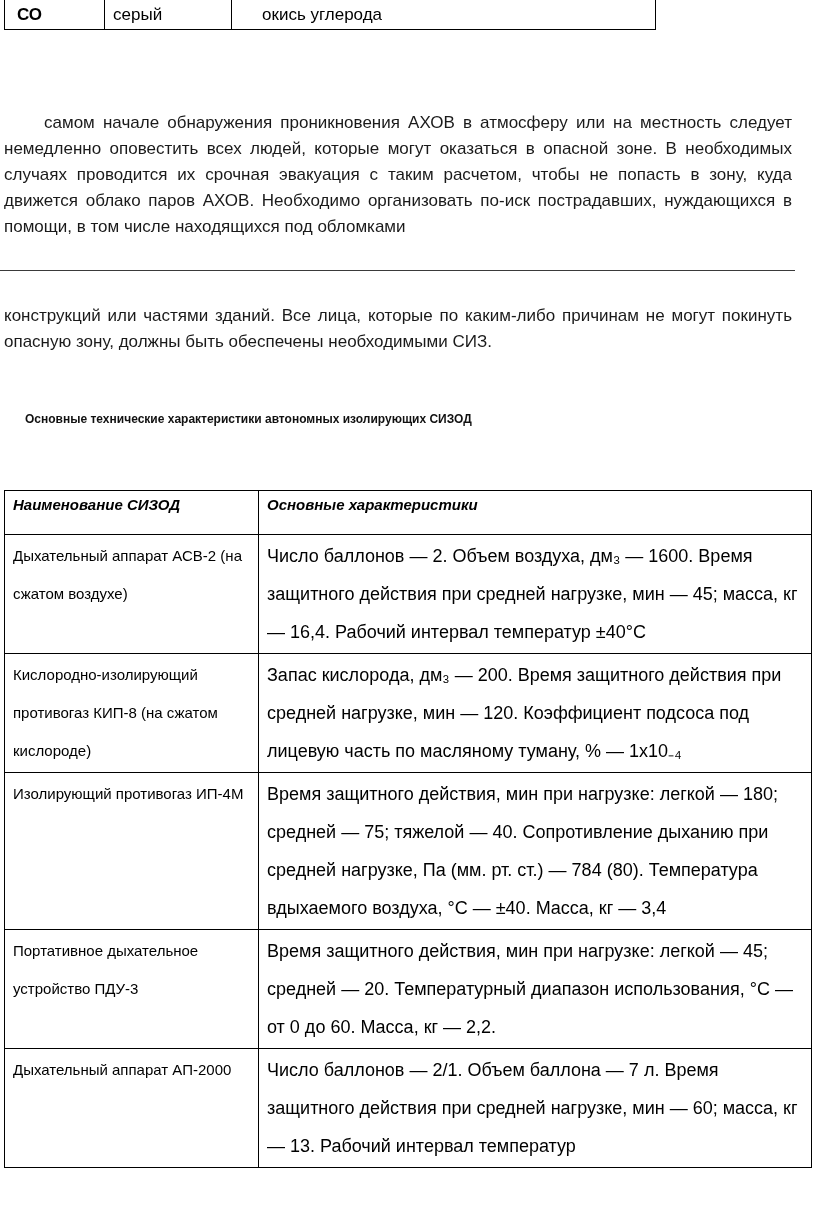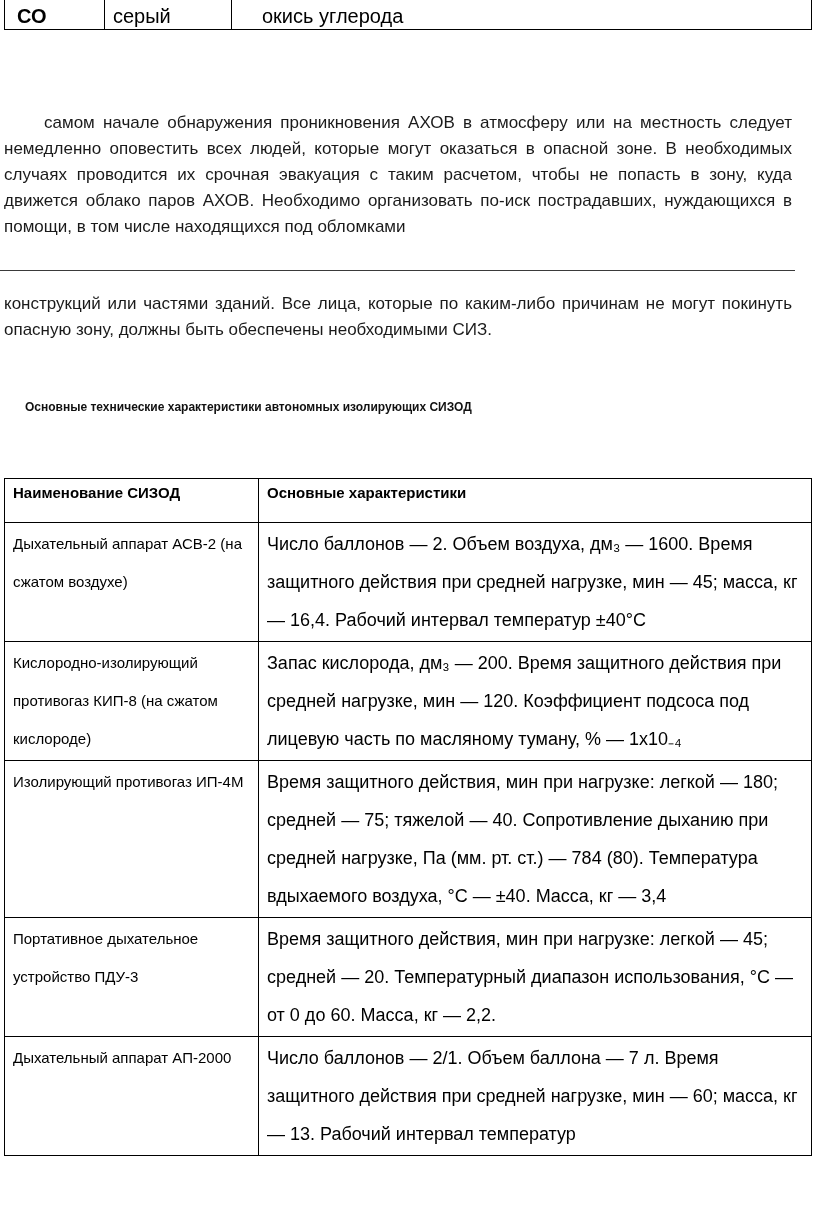--- a/index.html
+++ b/index.html
@@ -10,26 +10,26 @@
     overflow: hidden;
     position: relative;
     font-family: "Liberation Sans", sans-serif;
     color: #000000;
   }
 
   
   .top-table {
     display: flex;
     margin-left: 4px;
-    width: 808px;
+    width: 652px;
     height: 30px;
     border-left: 1px solid #000;
     border-right: 1px solid #000;
     border-bottom: 1px solid #000;
-    font-size: 20px;
+    font-size: 17px;
   }
   .top-table .tcell { padding-top: 5px; }
   .top-table .c1 { width: 100px; padding-left: 12px; font-weight: bold; border-right: 1px solid #000; }
   .top-table .c2 { width: 127px; padding-left: 8px; border-right: 1px solid #000; }
   .top-table .c3 { flex: 1; padding-left: 30px; }
 
   
   .body-text {
     width: 788px;
     margin-left: 4px;
@@ -37,21 +37,21 @@
     line-height: 26px;
     text-align: justify;
     color: #1a1a1a;
   }
   .p1 { margin-top: 80px; text-indent: 40px; }
   .divider {
     width: 795px;
     border-top: 1px solid #3a3a3a;
     margin-top: 30px;
   }
-  .p2 { margin-top: 20px; }
+  .p2 { margin-top: 32px; }
 
   .heading {
     margin-top: 57px;
     margin-left: 25px;
     font-size: 12px;
     font-weight: bold;
     color: #111;
   }
 
   
@@ -65,20 +65,21 @@
   .sizod-table th, .sizod-table td {
     border: 1px solid #000;
     vertical-align: top;
     text-align: left;
   }
   .sizod-table th {
     height: 44px;
     padding: 5px 8px 12px 8px;
     font-size: 15px;
     font-weight: bold;
+    font-style: italic;
   }
   .sizod-table th.name-col { width: 254px; }
   .sizod-table td {
     padding: 2px 10px 2px 8px;
     line-height: 38px;
   }
   .sizod-table td.name-cell { font-size: 15px; }
   .sizod-table td.chars-cell { font-size: 18px; }
   .sizod-table tbody tr:nth-child(1) td { height: 118px; }
   .sizod-table tbody tr:nth-child(2) td { height: 118px; }

